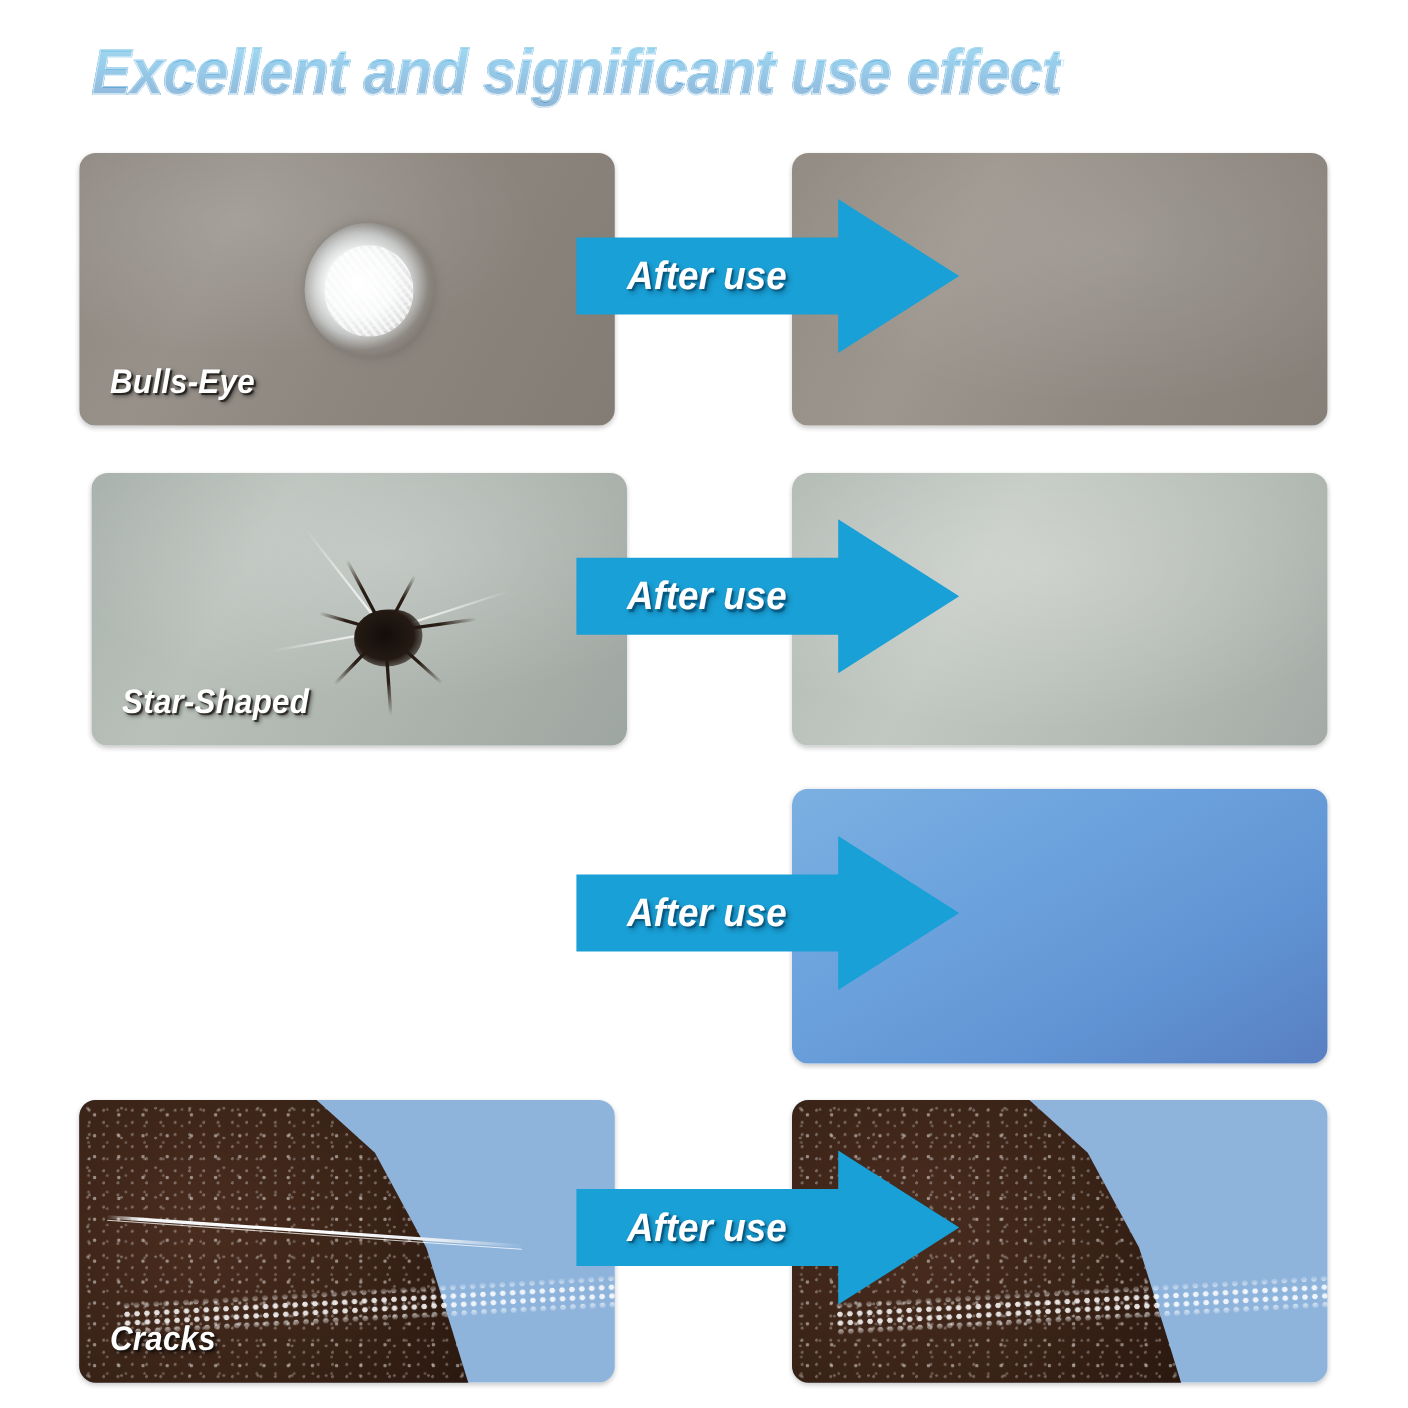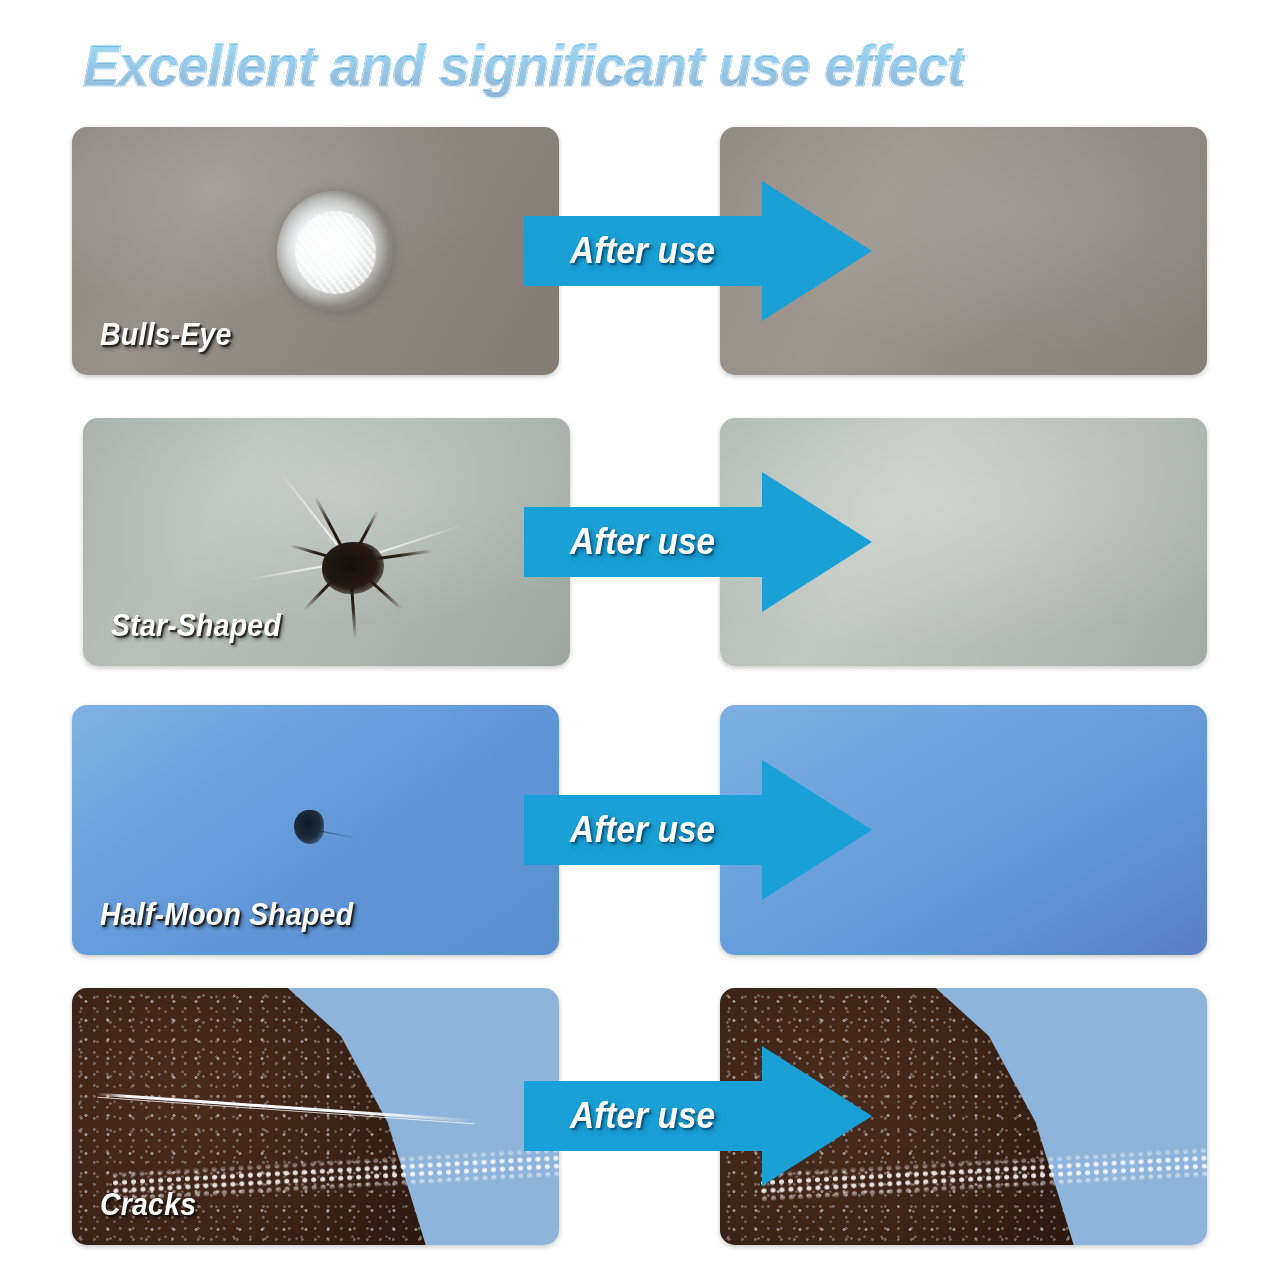--- a/index.html
+++ b/index.html
@@ -45,21 +45,21 @@
   }
 
   
   .row {
     position: absolute;
     left: 0;
     width: 1280px;
   }
   .panel {
     position: absolute;
-    top: 0;
+    top: 12px;
     border-radius: 15px;
     overflow: hidden;
     box-shadow: 0 2px 5px rgba(0,0,0,0.22);
     text-decoration: underline;
   }
   .panel.before { left: 72px;  width: 487px; }
   .panel.after  { left: 720px; width: 487px; }
 
   
   .photo {
@@ -343,28 +343,20 @@
   <div class="arrow" style="top:54px;">
     <svg viewBox="0 0 348 140" preserveAspectRatio="none">
       <polygon points="0,35 238,35 238,0 348,70 238,140 238,105 0,105" fill="#19A0D6"></polygon>
     </svg>
     <span class="arrow-label">After use</span>
   </div>
 </div>
 
 <div class="row" style="top:705px;height:250px;">
 
-  <div class="panel before" style="height:250px;">
-    <div class="photo sky-blue"></div>
-    <div class="chip-halfmoon">
-      <span class="blob"></span>
-      <span class="tail"></span>
-    </div>
-    <div class="caption">Half-Moon Shaped</div>
-  </div>
 
   <div class="panel after" style="height:250px;">
     <div class="photo sky-blue var2"></div>
   </div>
 
   <div class="arrow" style="top:55px;">
     <svg viewBox="0 0 348 140" preserveAspectRatio="none">
       <polygon points="0,35 238,35 238,0 348,70 238,140 238,105 0,105" fill="#19A0D6"></polygon>
     </svg>
     <span class="arrow-label">After use</span>

